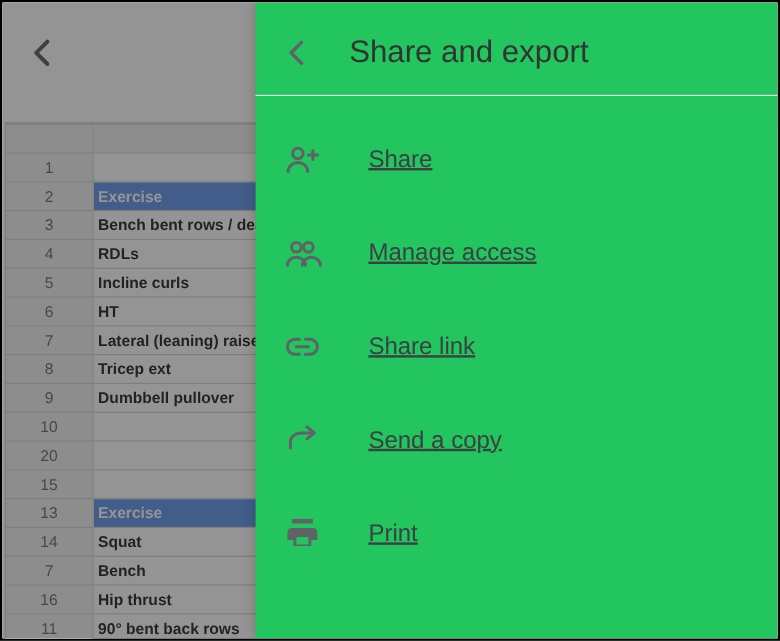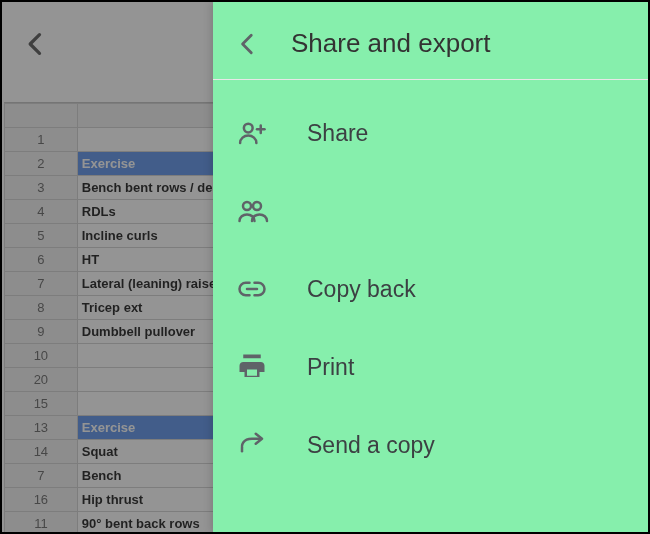--- a/index.html
+++ b/index.html
@@ -68,21 +68,21 @@
       inset: 0;
       background: rgba(60,60,60,0.55);
     }
     
     .panel {
       position: absolute;
       top: 0;
       right: 0;
       width: 435px;
       height: 100%;
-      background: #86efac;
+      background: #22c55e;
       box-shadow: -2px 0 8px rgba(0,0,0,.15);
     }
     .panel-header {
       display: flex;
       align-items: center;
       padding: 26px 22px 20px 22px;
       gap: 30px;
       border-bottom: 1px solid #e8e8e8;
     }
     .panel-back {
@@ -107,22 +107,23 @@
       cursor: pointer;
       color: #444;
     }
     .menu-icon {
       width: 34px; height: 30px;
       color: #5f6368;
       display: flex; align-items: center; justify-content: center;
     }
     .menu-icon svg { width: 100%; height: 100%; }
     .menu-label {
-      font-size: 23px;
+      font-size: 20px;
       color: #3c4043;
+      text-decoration: underline;
     }
   </style>
 </head>
 <body>
 
 <div class="sheet-layer">
   <span class="sheet-back">
     <svg viewBox="0 0 24 24" fill="none" stroke="currentColor" stroke-width="2.8" stroke-linecap="round" stroke-linejoin="round">
         <polyline points="15 4 7 12 15 20"></polyline>
       </svg>
@@ -251,43 +252,44 @@
       </li>
       <li class="menu-item">
         <span class="menu-icon">
   <svg viewBox="0 0 24 24" fill="none" stroke="currentColor" stroke-width="2" stroke-linecap="round" stroke-linejoin="round">
     <circle cx="8" cy="8" r="3.2"></circle>
     <circle cx="16" cy="8" r="3.2"></circle>
     <path d="M2 20c0-3 2.7-5.3 6-5.3s6 2.3 6 5.3"></path>
     <path d="M12 20c0-3 2.7-5.3 6-5.3s6 2.3 6 5.3"></path>
   </svg>
 </span>
+        <span class="menu-label">Manage access</span>
       </li>
       <li class="menu-item">
         <span class="menu-icon">
   <svg viewBox="0 0 24 24" fill="none" stroke="currentColor" stroke-width="2" stroke-linecap="round" stroke-linejoin="round">
     <path d="M10 7H7a5 5 0 0 0 0 10h3"></path>
     <path d="M14 7h3a5 5 0 0 1 0 10h-3"></path>
     <line x1="8" y1="12" x2="16" y2="12"></line>
   </svg>
 </span>
-        <span class="menu-label">Copy back</span>
-      </li>
-      <li class="menu-item">
-        <span class="menu-icon">
-  <svg viewBox="0 0 24 24" fill="currentColor">
-    <path d="M19 8H5c-1.7 0-3 1.3-3 3v5h4v4h12v-4h4v-5c0-1.7-1.3-3-3-3zm-3 11H8v-5h8v5zm3-14H5V2h14v3z"></path>
-  </svg>
-</span>
-        <span class="menu-label">Print</span>
+        <span class="menu-label">Share link</span>
       </li>
       <li class="menu-item">
         <span class="menu-icon">
   <svg viewBox="0 0 24 24" fill="none" stroke="currentColor" stroke-width="2" stroke-linecap="round" stroke-linejoin="round">
     <path d="M4 14v3a2 2 0 0 0 0 0"></path>
     <path d="M4 13c0 0 0-6 8-6h7"></path>
     <polyline points="15 3 20 7 15 11"></polyline>
   </svg>
 </span>
         <span class="menu-label">Send a copy</span>
+      </li>
+      <li class="menu-item">
+        <span class="menu-icon">
+  <svg viewBox="0 0 24 24" fill="currentColor">
+    <path d="M19 8H5c-1.7 0-3 1.3-3 3v5h4v4h12v-4h4v-5c0-1.7-1.3-3-3-3zm-3 11H8v-5h8v5zm3-14H5V2h14v3z"></path>
+  </svg>
+</span>
+        <span class="menu-label">Print</span>
       </li>
     </ul>
 </div>
 
 </body></html>

